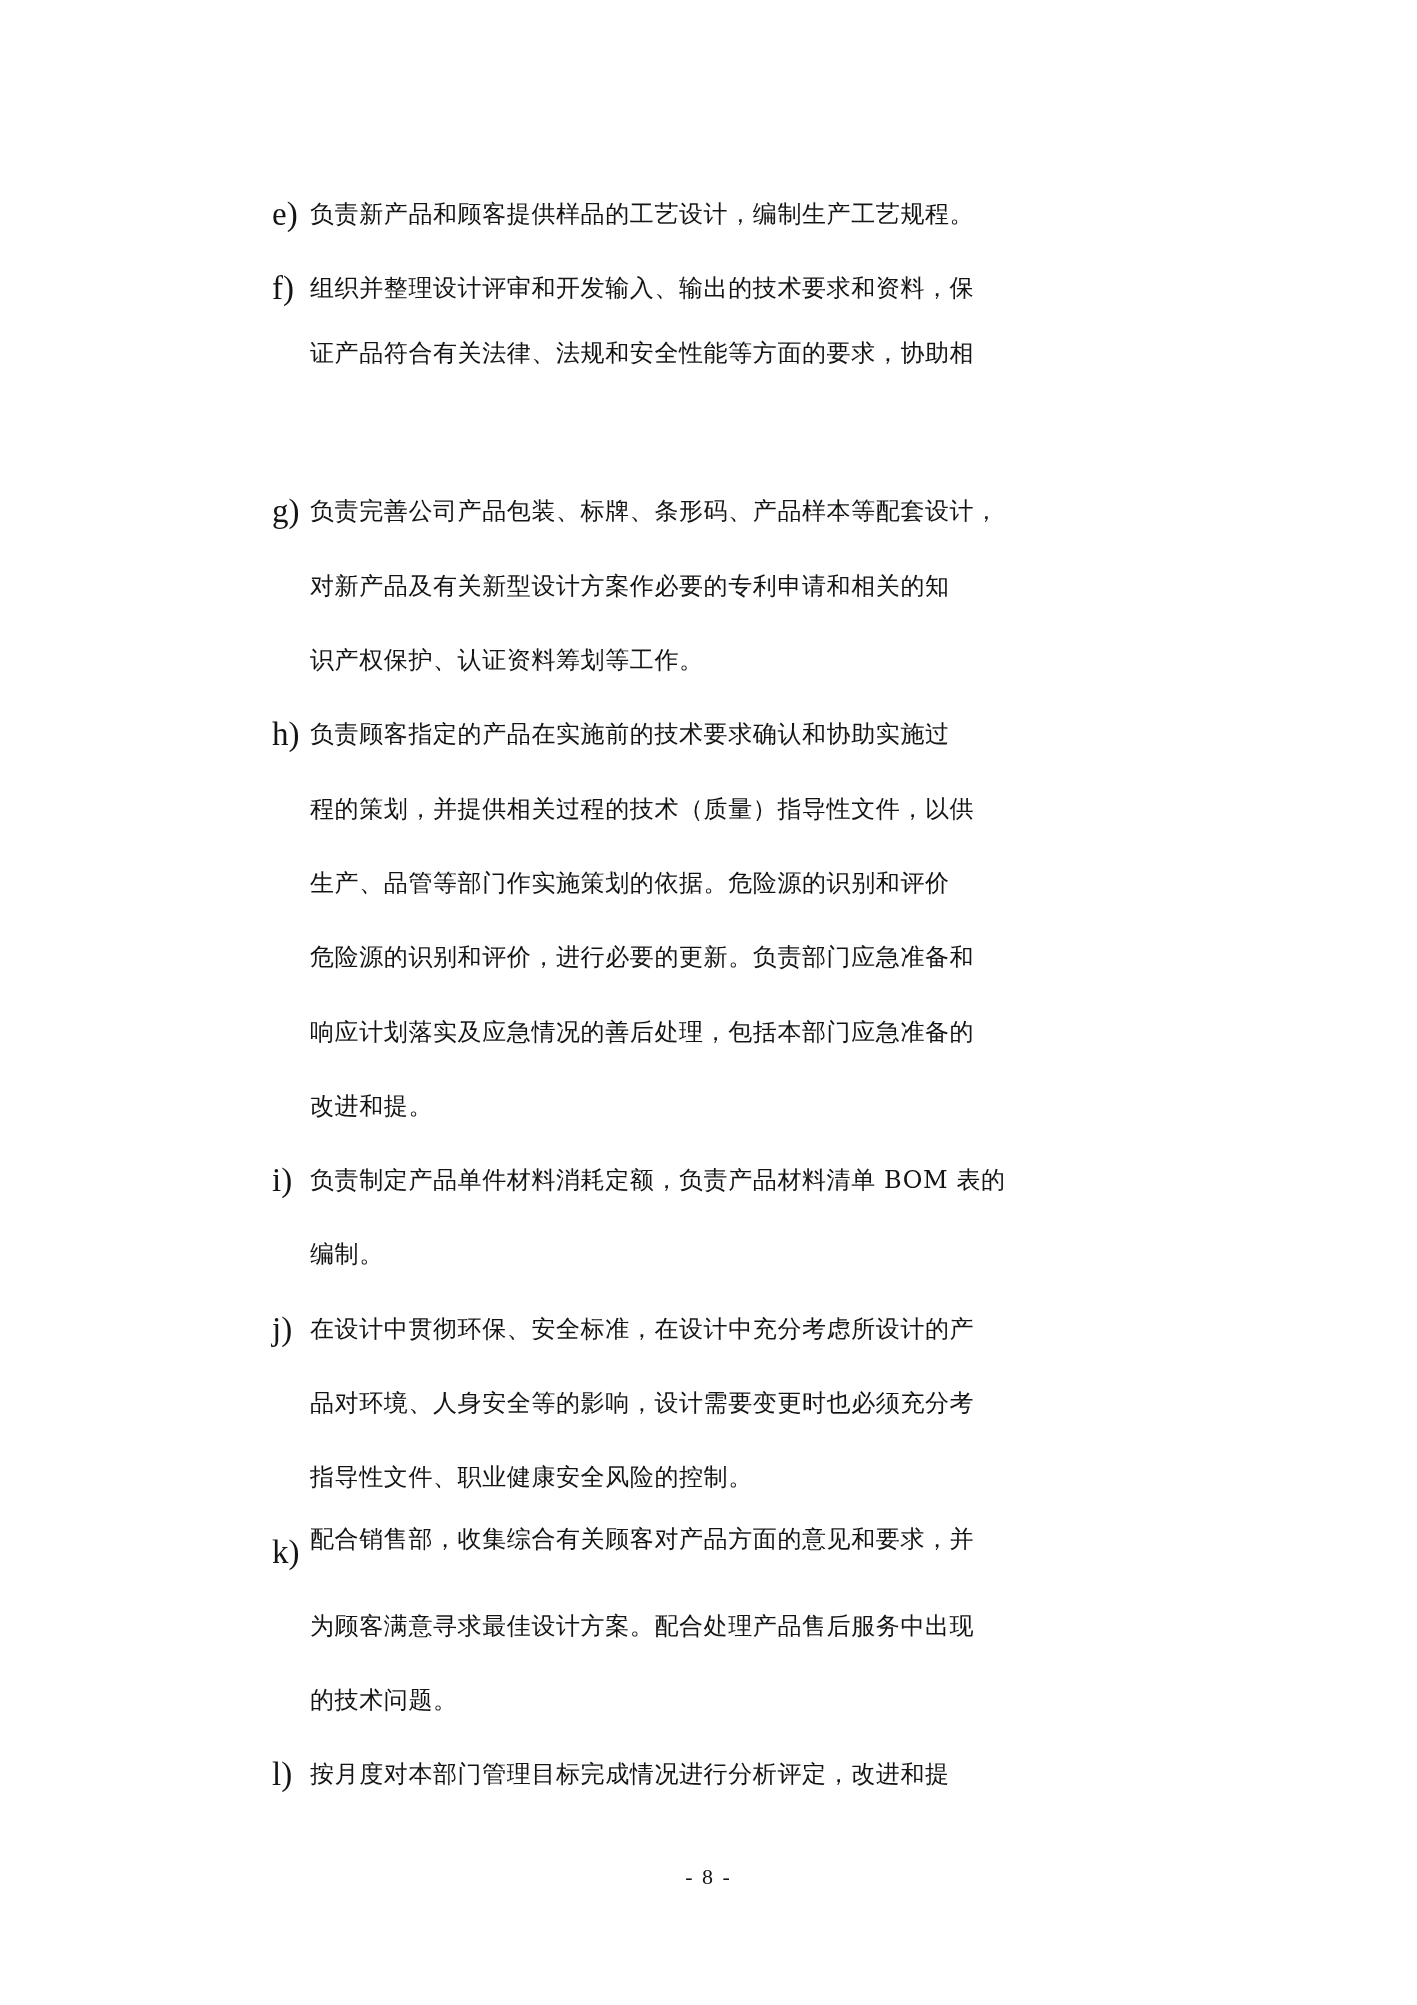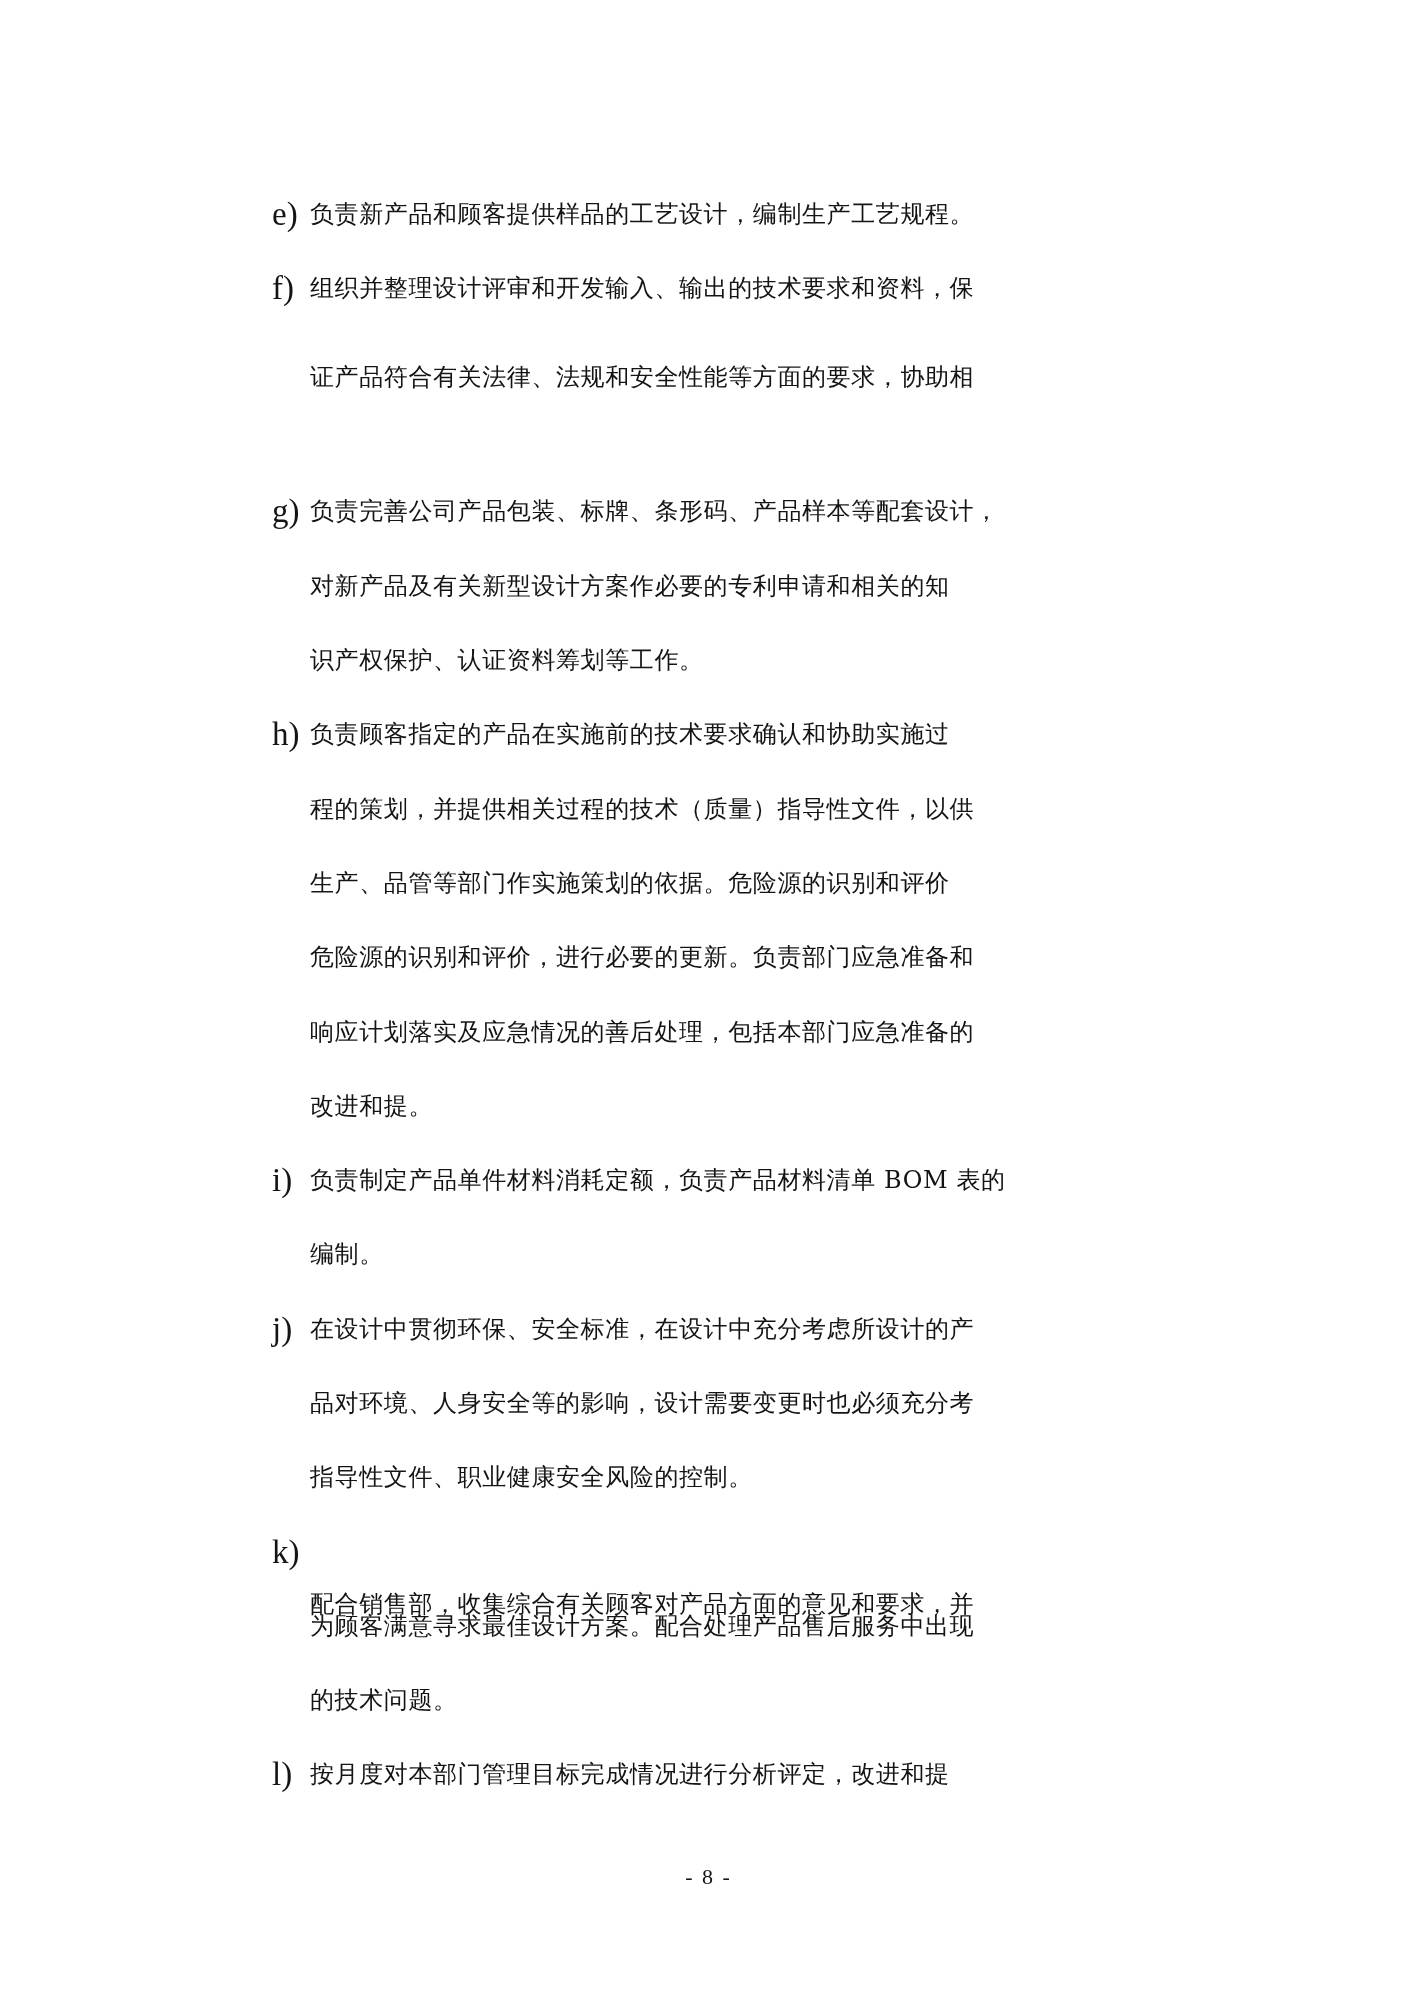--- a/index.html
+++ b/index.html
@@ -58,21 +58,21 @@
 </head>
 <body>
 
 <div class="page">
 
   <div class="label" style="top:194px">e)</div>
   <div class="line text" style="top:194px">负责新产品和顾客提供样品的工艺设计，编制生产工艺规程。</div>
 
   <div class="label" style="top:268px">f)</div>
   <div class="line text" style="top:268px">组织并整理设计评审和开发输入、输出的技术要求和资料，保</div>
-  <div class="line text" style="top:357px">证产品符合有关法律、法规和安全性能等方面的要求，协助相</div>
+  <div class="line text" style="top:333px">证产品符合有关法律、法规和安全性能等方面的要求，协助相</div>
 
   <div class="label" style="top:491px">g)</div>
   <div class="line text" style="top:491px">负责完善公司产品包装、标牌、条形码、产品样本等配套设计，</div>
   <div class="line text" style="top:566px">对新产品及有关新型设计方案作必要的专利申请和相关的知</div>
   <div class="line text" style="top:640px">识产权保护、认证资料筹划等工作。</div>
 
   <div class="label" style="top:714px">h)</div>
   <div class="line text" style="top:714px">负责顾客指定的产品在实施前的技术要求确认和协助实施过</div>
   <div class="line text" style="top:789px">程的策划，并提供相关过程的技术（质量）指导性文件，以供</div>
   <div class="line text" style="top:863px">生产、品管等部门作实施策划的依据。危险源的识别和评价</div>
@@ -83,21 +83,21 @@
   <div class="label" style="top:1160px">i)</div>
   <div class="line text" style="top:1160px">负责制定产品单件材料消耗定额，负责产品材料清单 BOM 表的</div>
   <div class="line text" style="top:1234px">编制。</div>
 
   <div class="label" style="top:1309px">j)</div>
   <div class="line text" style="top:1309px">在设计中贯彻环保、安全标准，在设计中充分考虑所设计的产</div>
   <div class="line text" style="top:1383px">品对环境、人身安全等的影响，设计需要变更时也必须充分考</div>
   <div class="line text" style="top:1457px">指导性文件、职业健康安全风险的控制。</div>
 
   <div class="label" style="top:1532px">k)</div>
-  <div class="line text" style="top:1584px">配合销售部，收集综合有关顾客对产品方面的意见和要求，并</div>
+  <div class="line text" style="top:1519px">配合销售部，收集综合有关顾客对产品方面的意见和要求，并</div>
   <div class="line text" style="top:1606px">为顾客满意寻求最佳设计方案。配合处理产品售后服务中出现</div>
   <div class="line text" style="top:1680px">的技术问题。</div>
 
   <div class="label" style="top:1754px">l)</div>
   <div class="line text" style="top:1754px">按月度对本部门管理目标完成情况进行分析评定，改进和提</div>
 
   <div class="page-number">- 8 -</div>
 </div>
 
 </body></html>

